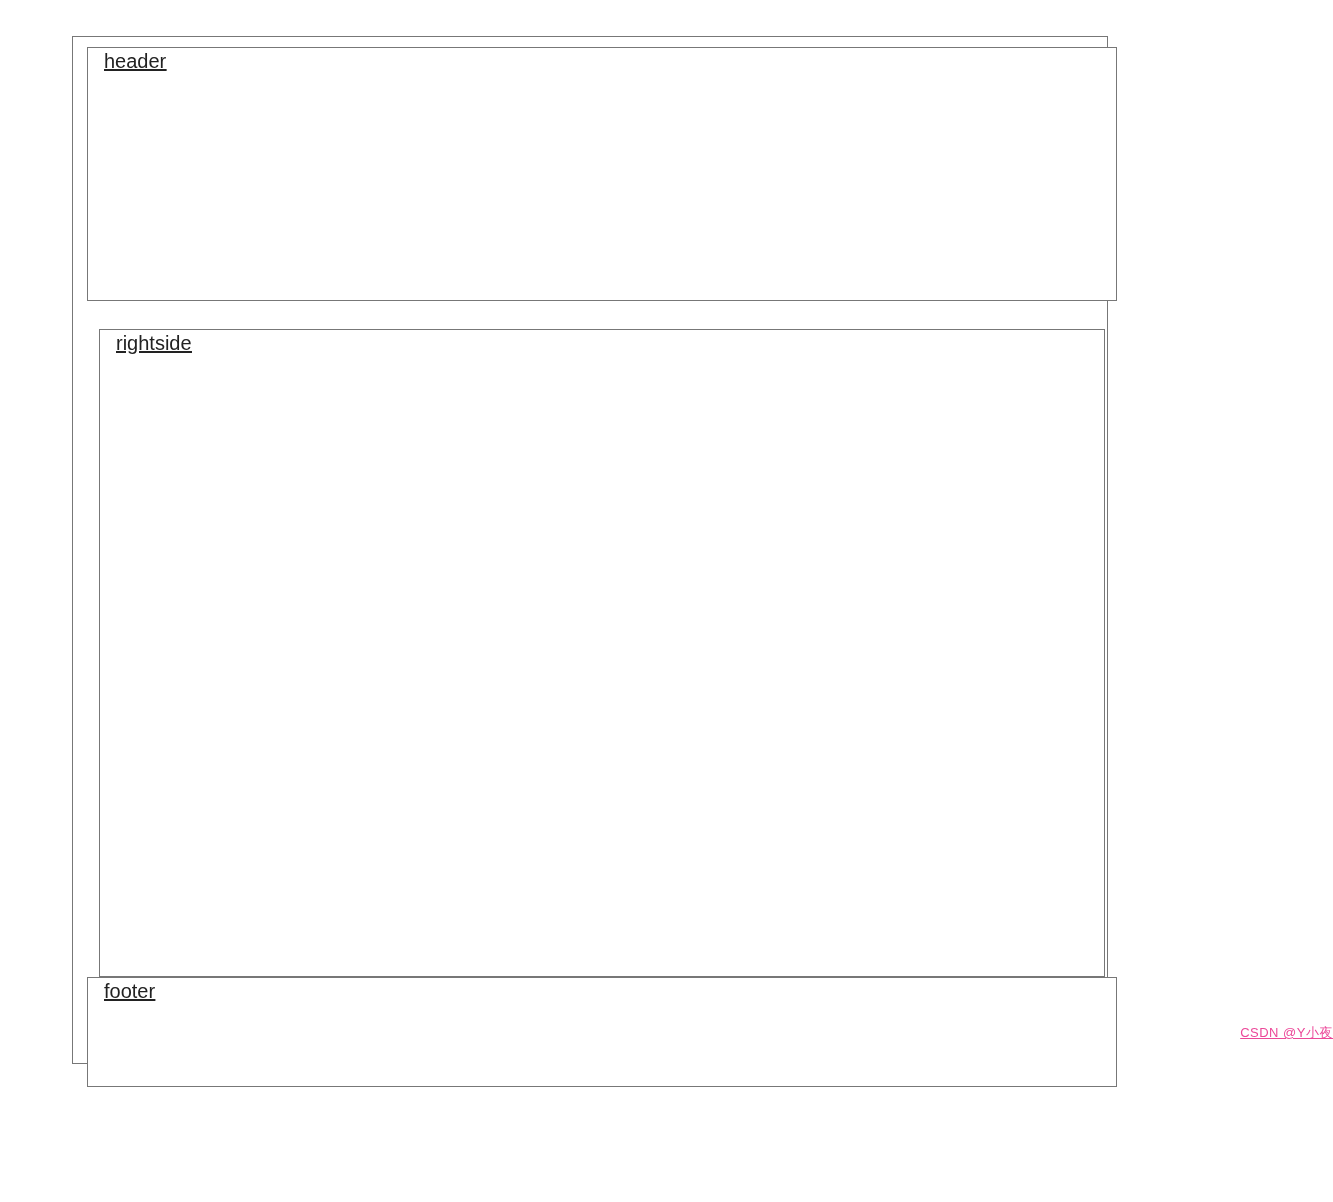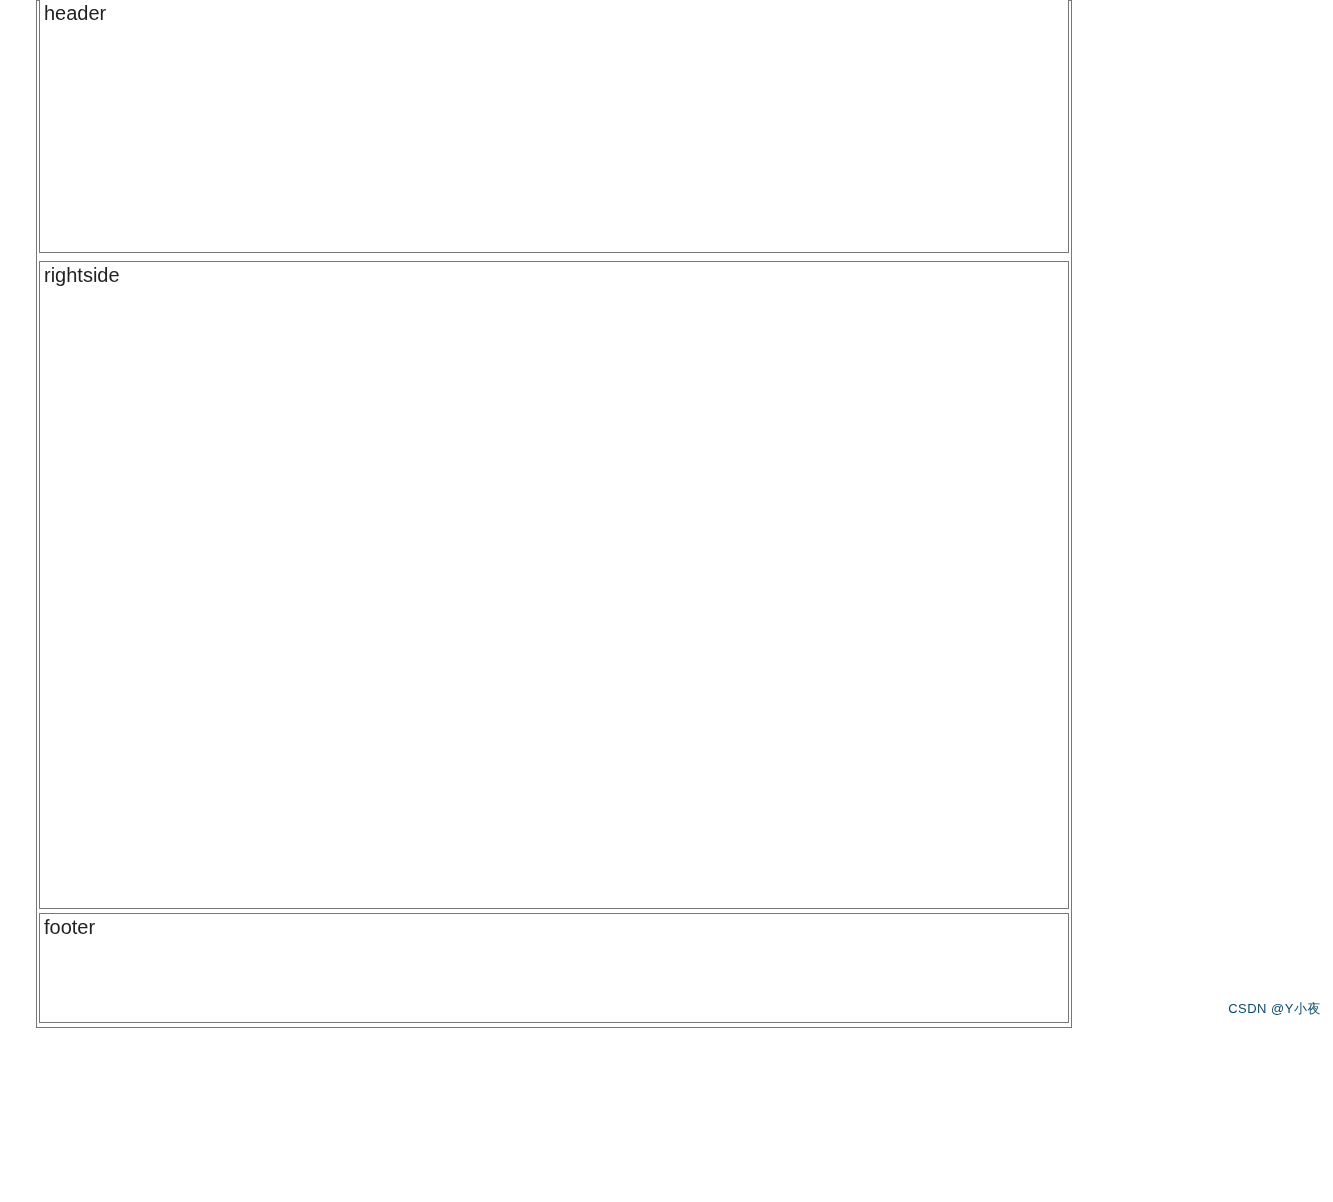--- a/index.html
+++ b/index.html
@@ -1,18 +1,19 @@
 <!DOCTYPE html>
 <html><head>
   <meta charset="utf-8">
   <style>
     * {
       box-sizing: border-box;
-      margin: 0;
+      margin: 12px;
       padding: 0;
+      text-decoration: underline;
     }
     body {
       font-family: -apple-system, "Segoe UI", Arial, sans-serif;
       font-size: 20px;
       color: #222;
       background: #fff;
       width: 1333px;
       height: 1202px;
       position: relative;
     }
@@ -54,23 +55,23 @@
       flex: 1;
       height: 100%;
     }
     .footer {
       width: 100%;
       height: 110px;
     }
     .watermark {
       position: absolute;
       right: 12px;
-      bottom: 184px;
+      bottom: 172px;
       font-size: 13px;
-      color: #0c4a6e;
+      color: #ec4899;
       letter-spacing: 0.5px;
       font-family: Arial, sans-serif;
     }
   </style>
 </head>
 <body>
 
 <div class="outer">
   <div class="panel header">
     <span>header</span>

